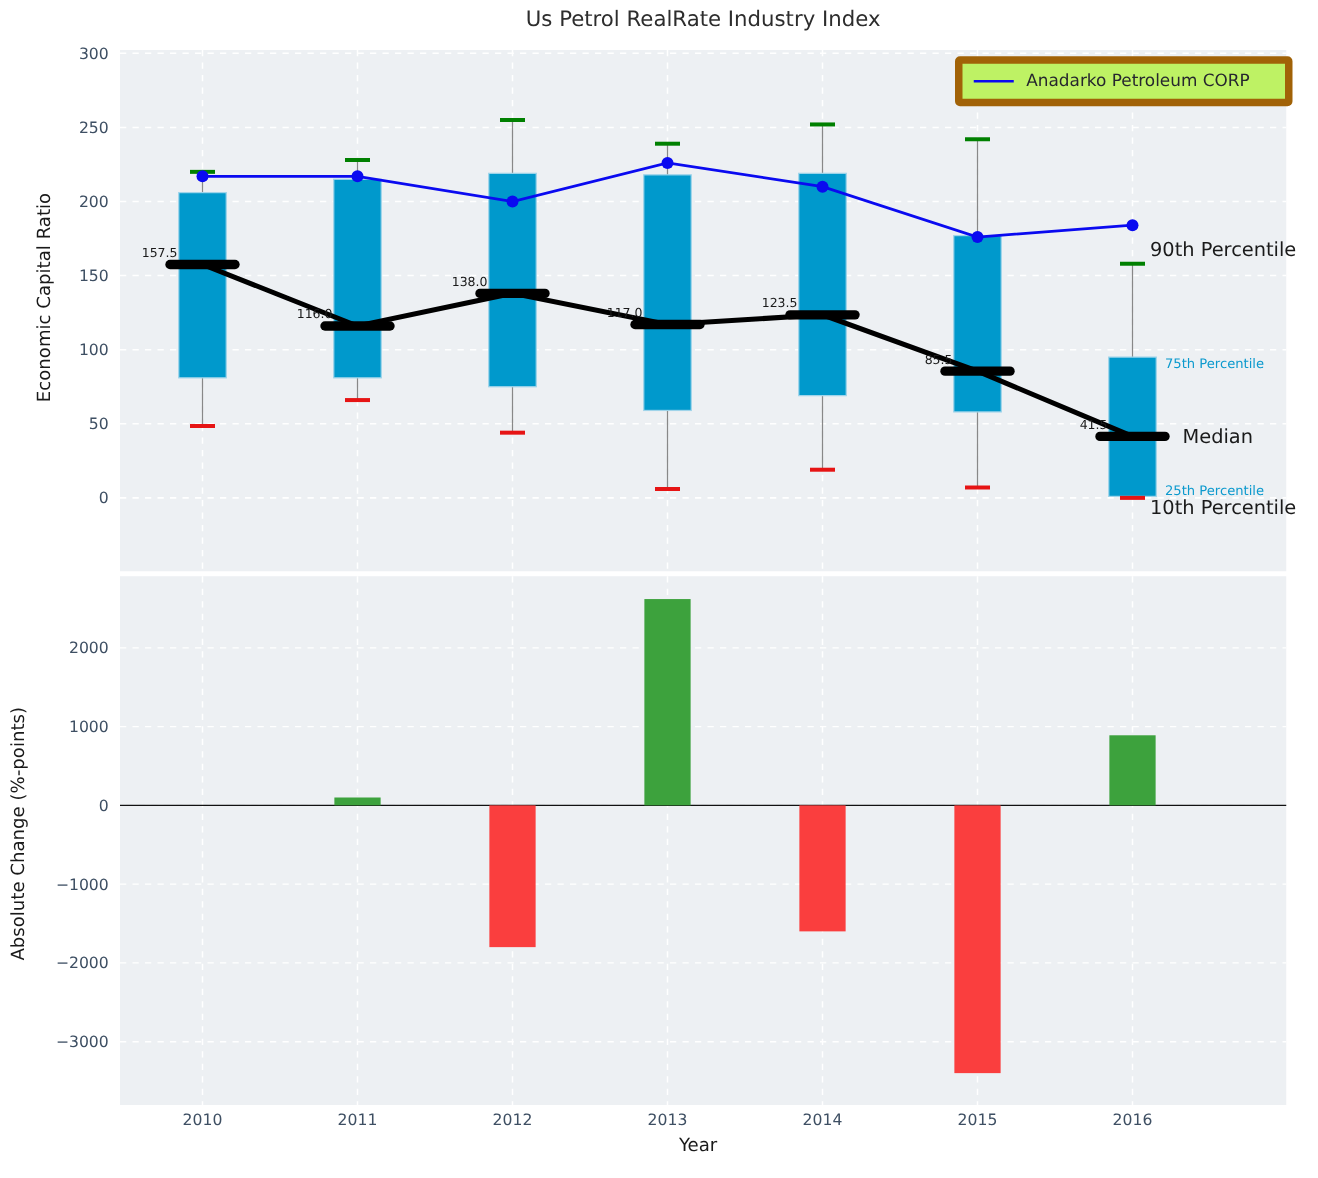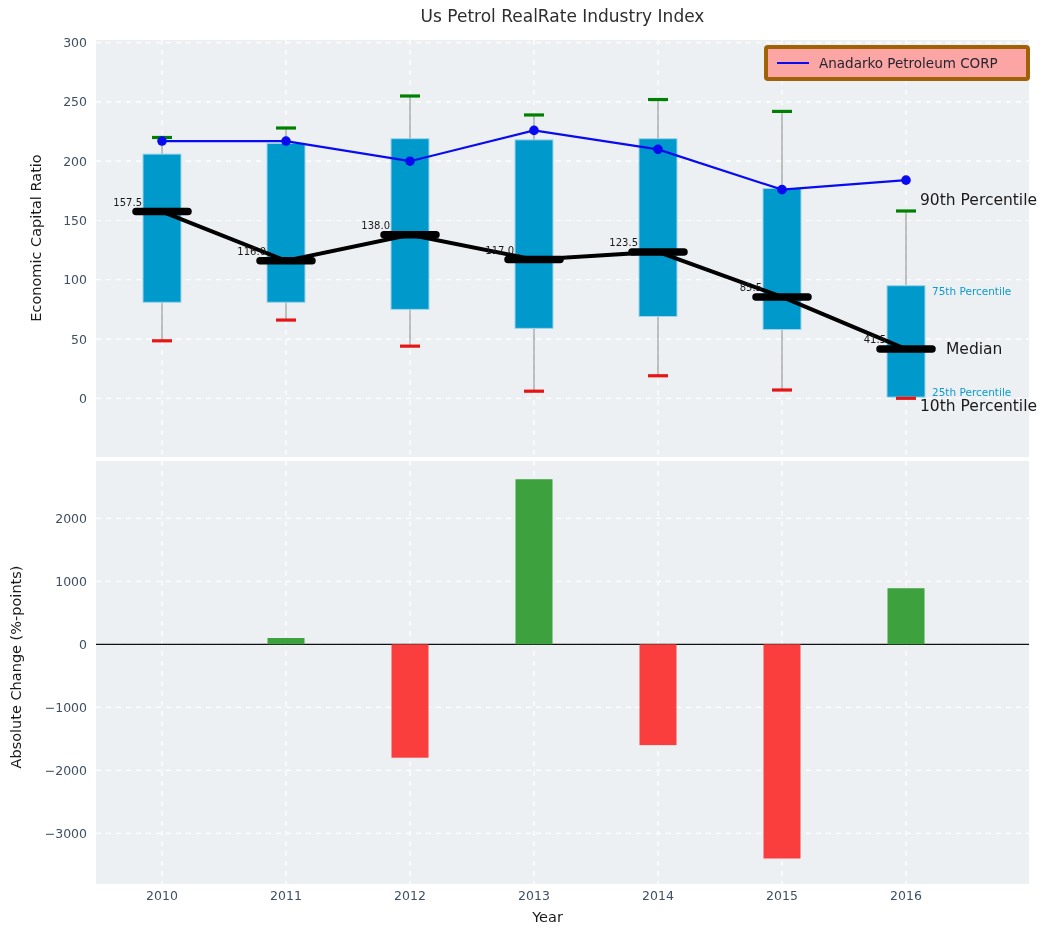--- a/index.html
+++ b/index.html
@@ -4,24 +4,24 @@
 <style>
   html,body{margin:0;padding:0;background:#ffffff;}
   .fig{position:relative;width:1054px;height:942px;background:#ffffff;
        font-family:"DejaVu Sans","Liberation Sans",sans-serif;overflow:hidden;}
   .title{position:absolute;left:96px;top:6px;width:933px;text-align:center;
          font-size:17px;color:#2d2d2d;}
   .ylab1{position:absolute;left:-102px;top:228px;width:280px;height:20px;text-align:center;
          font-size:14.5px;color:#1a1a1a;transform:rotate(-90deg);}
   .ylab2{position:absolute;left:-125px;top:657px;width:285px;height:20px;text-align:center;
          font-size:14.5px;color:#1a1a1a;transform:rotate(-90deg);}
-  .xlab{position:absolute;left:81px;top:909px;width:933px;text-align:center;
+  .xlab{position:absolute;left:92px;top:909px;width:933px;text-align:center;
         font-size:14.5px;color:#1a1a1a;}
   .legend{position:absolute;left:764px;top:45px;width:258px;height:28px;
-          background:#fca5a5;border:4px solid #a16207;border-radius:4px;
+          background:#bef264;border:6px solid #a16207;border-radius:4px;
           display:flex;align-items:center;}
   .legend-line{display:inline-block;width:32px;height:0;border-top:2.5px solid #0a0af0;
                margin-left:9px;margin-right:10px;}
   .legend-text{font-size:13.5px;color:#26262e;white-space:nowrap;}
   svg{position:absolute;left:0;top:0;}
 </style>
 </head>
 <body>
 
 <div class="fig">

